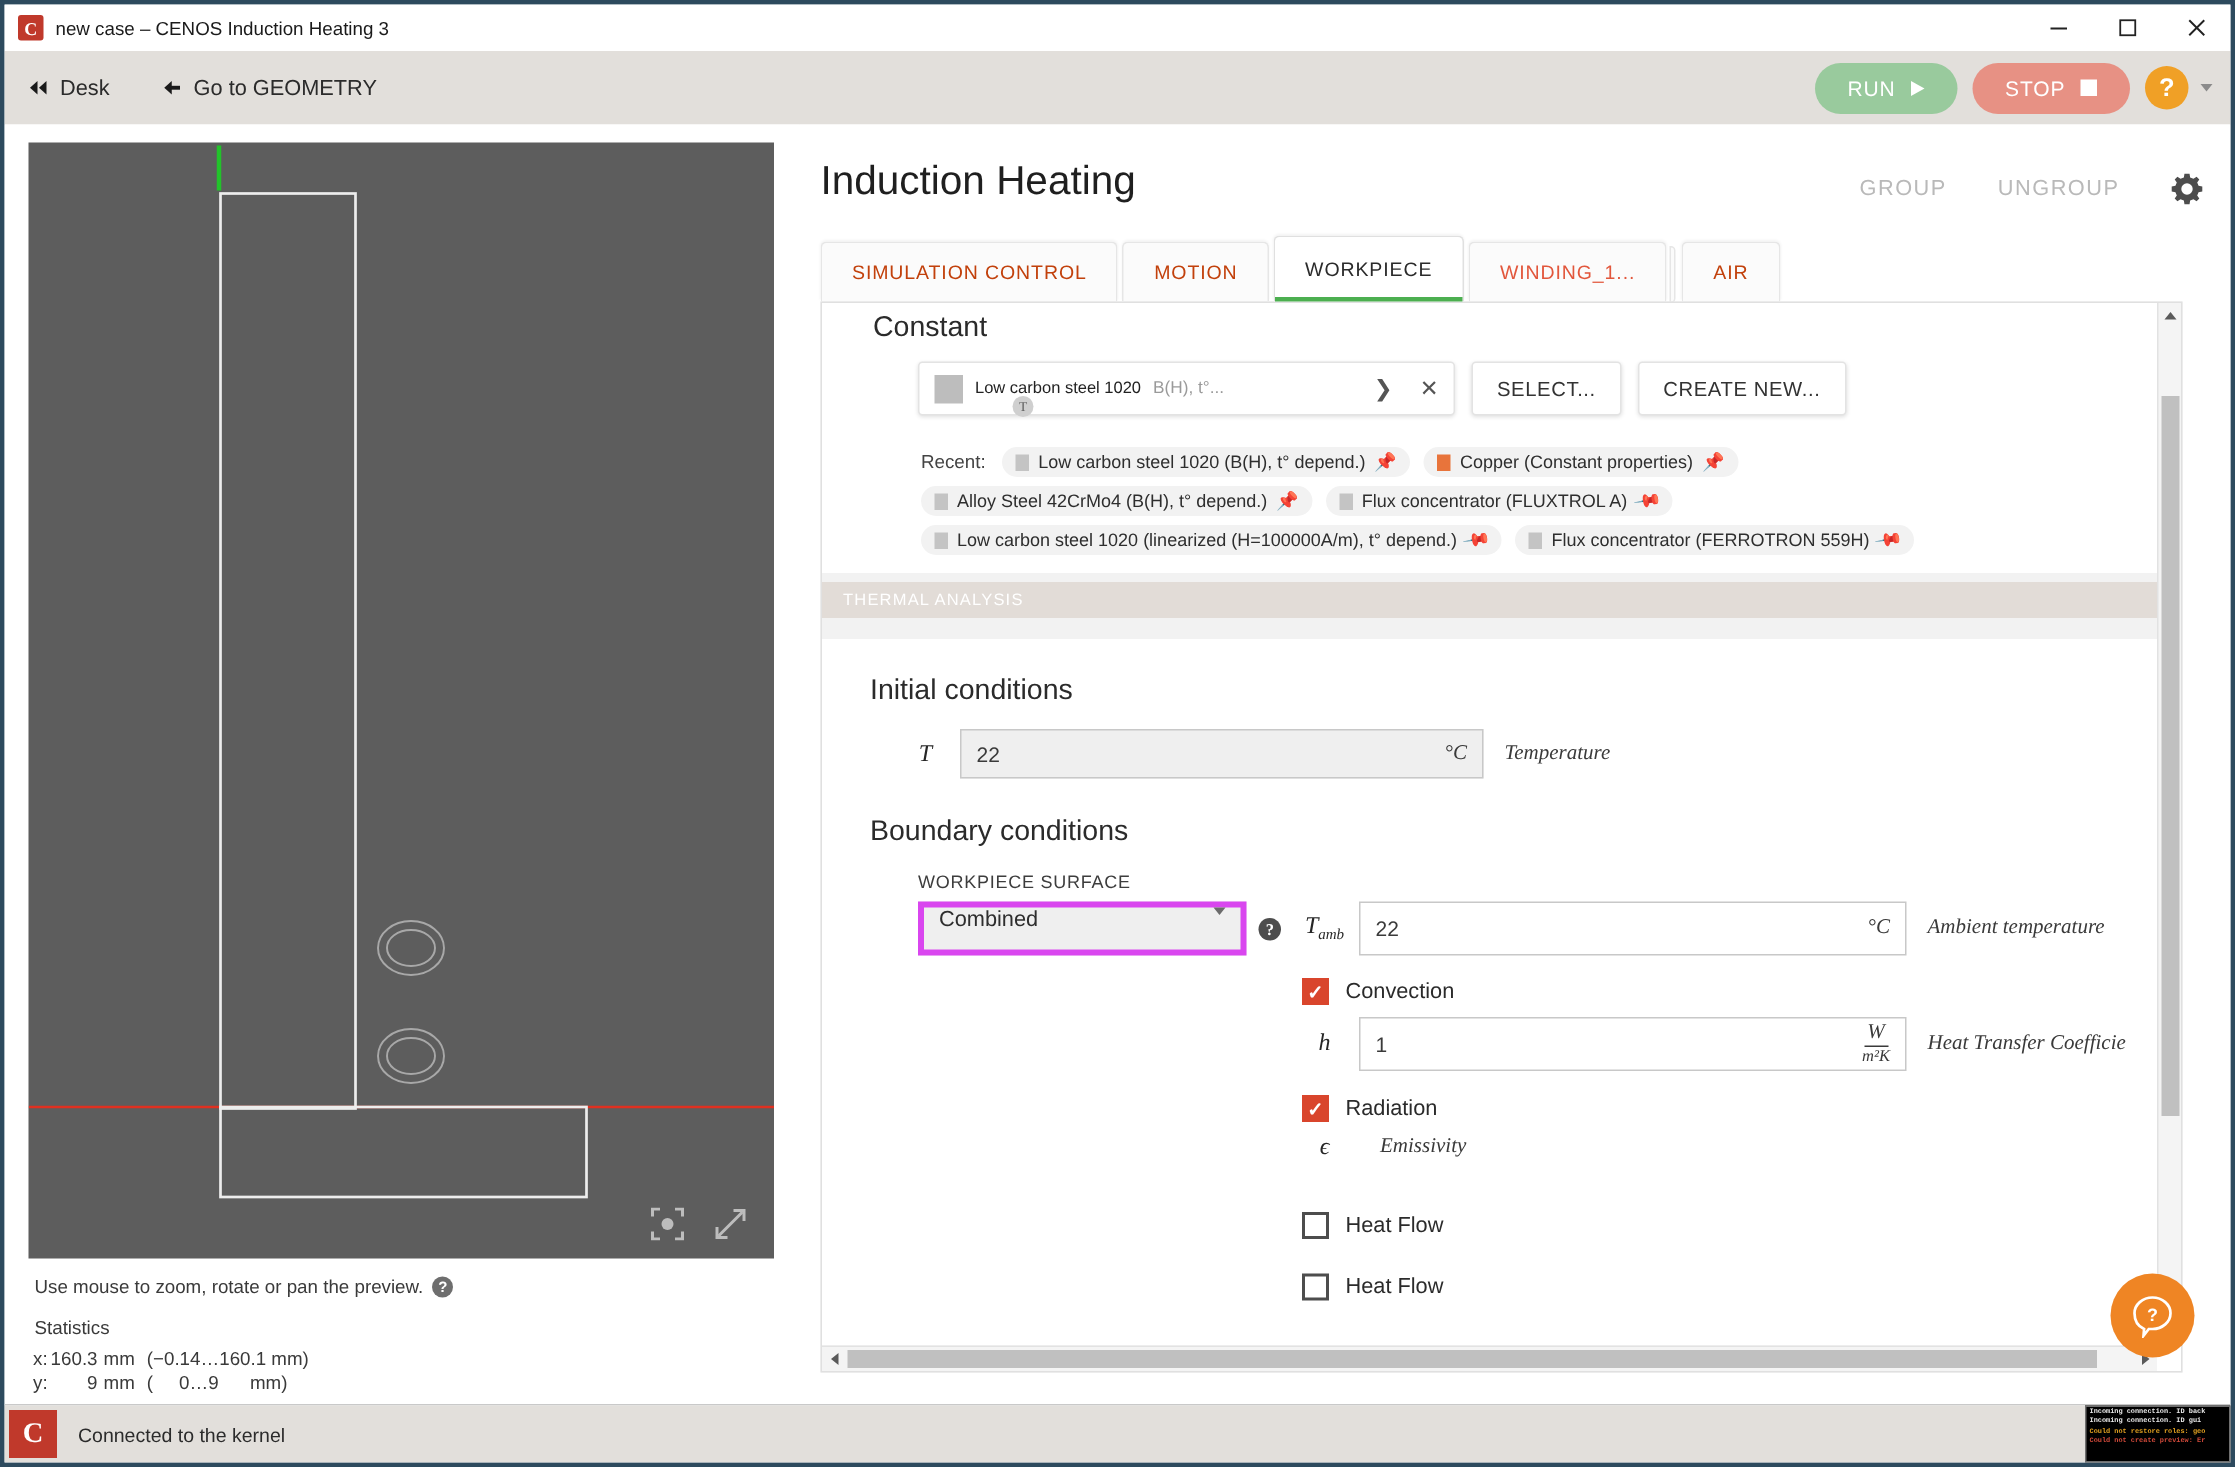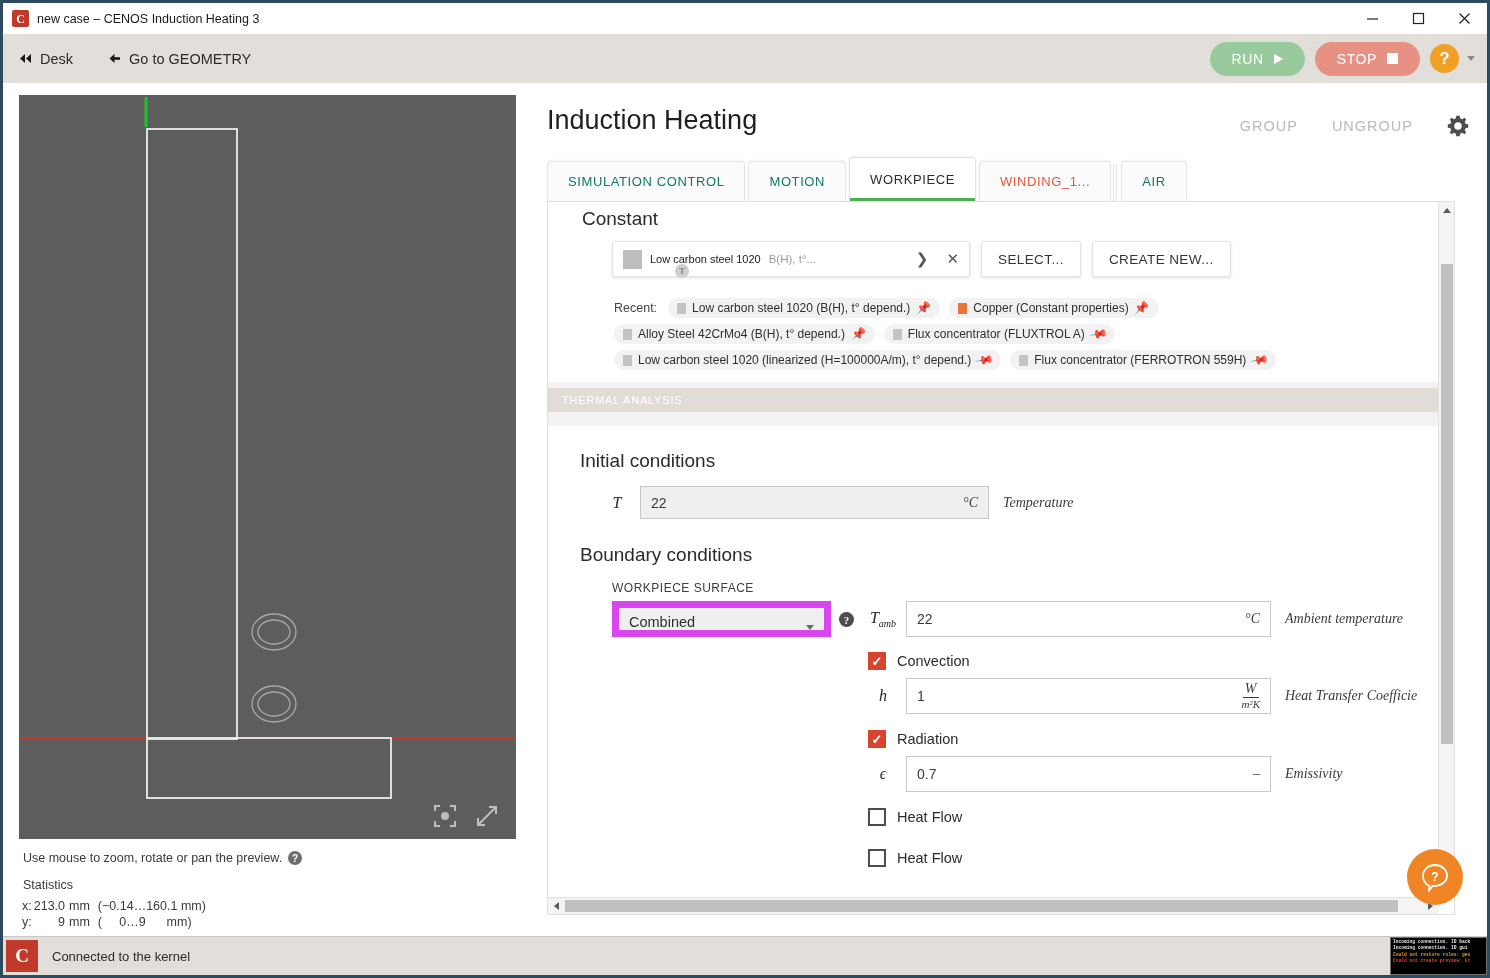--- a/index.html
+++ b/index.html
@@ -129,21 +129,21 @@
   .hdr-link { font-size: 14.5px; color: #b9b9b9; letter-spacing: 1px; cursor: pointer; }
 
   
   .tabs {
     position: absolute; left: 14px; top: 77px; right: 0; height: 41px;
     display: flex; align-items: flex-end;
   }
   .tab {
     height: 40px; padding: 0 20px; display: flex; align-items: center;
     justify-content: center; font-size: 13px; letter-spacing: .6px;
-    background: #fbfbfb; color: #0f766e; cursor: pointer;
+    background: #fbfbfb; color: #c2410c; cursor: pointer;
     border: 1px solid #e6e6e6; border-bottom: none;
     border-radius: 4px 4px 0 0; margin-right: 3px;
     box-shadow: 0 -1px 2px rgba(0,0,0,.05);
     position: relative;
   }
   .tab.active {
     background: #ffffff; color: #2b2b2b; height: 44px;
     border-color: #e0e0e0; z-index: 4;
   }
   .tab.active::after {
@@ -238,22 +238,22 @@
     align-items: center; line-height: 1;
   }
   .unit .num { border-bottom: 1px solid #3a3a3a; padding: 0 2px 1px; }
   .unit .den { padding-top: 1px; }
   .desc {
     margin-left: 14px; font-size: 14px; color: #3a3a3a;
     font-family: "Liberation Serif", serif; font-style: italic; white-space: nowrap;
   }
   .sublabel { font-size: 12px; color: #3d3d3d; letter-spacing: .5px; }
   .selectbox {
-    width: 219px; height: 36px; background: #efefef; border: 7px solid #d946ef;
-    display: flex; align-items: flex-end; padding: 0 10px;
+    width: 219px; height: 36px; background: #efefef; border: 4px solid #d946ef;
+    display: flex; align-items: flex-start; padding: 0 10px;
     font-size: 14.5px; color: #2e2e2e; cursor: pointer;
   }
   .sel-caret {
     margin-left: auto; width: 0; height: 0; border-top: 5px solid #6b6b6b;
     border-left: 4.5px solid transparent; border-right: 4.5px solid transparent;
   }
   .qmark-dark {
     width: 15px; height: 15px; border-radius: 50%; background: #4d4d4d;
     color: #fff; font-size: 11px; font-weight: bold; display: flex;
     align-items: center; justify-content: center; margin-left: 9px;
@@ -425,21 +425,21 @@
 
     <div class="vp-hint">
       <span>Use mouse to zoom, rotate or pan the preview.</span>
       <span class="qmark-grey">?</span>
     </div>
     <div class="stats-title">Statistics</div>
     <table class="stats-table">
       <tbody>
           <tr>
         <td class="st-lbl">x:</td>
-        <td class="st-val">213.0</td>
+        <td class="st-val">160.3</td>
         <td class="st-unit">mm</td>
         <td class="st-range">(−0.14…160.1 mm)</td>
       </tr>
       <tr>
         <td class="st-lbl">y:</td>
         <td class="st-val">9</td>
         <td class="st-unit">mm</td>
         <td class="st-range">(     0…9      mm)</td>
       </tr>
     </tbody>
@@ -581,24 +581,20 @@
             <span class="desc">Heat Transfer Coefficie</span>
           </div>
 
           <div class="cbrow" style="position:absolute;left:320px;top:192px;">
             <span class="cbox on">✓</span>
             <span class="cblabel">Radiation</span>
           </div>
 
           <div class="fieldrow" style="position:absolute;left:312px;top:218px;">
             <span class="sym">ϵ</span>
-            <div class="inputbox" style="width:365px;height:36px;">
-              <span>0.7</span>
-              <span class="unit">–</span>
-            </div>
             <span class="desc">Emissivity</span>
           </div>
 
           <div class="cbrow" style="position:absolute;left:320px;top:270px;">
             <span class="cbox"></span>
             <span class="cblabel">Heat Flow</span>
           </div>
           <div class="cbrow" style="position:absolute;left:320px;top:311px;">
             <span class="cbox"></span>
             <span class="cblabel">Heat Flow</span>

